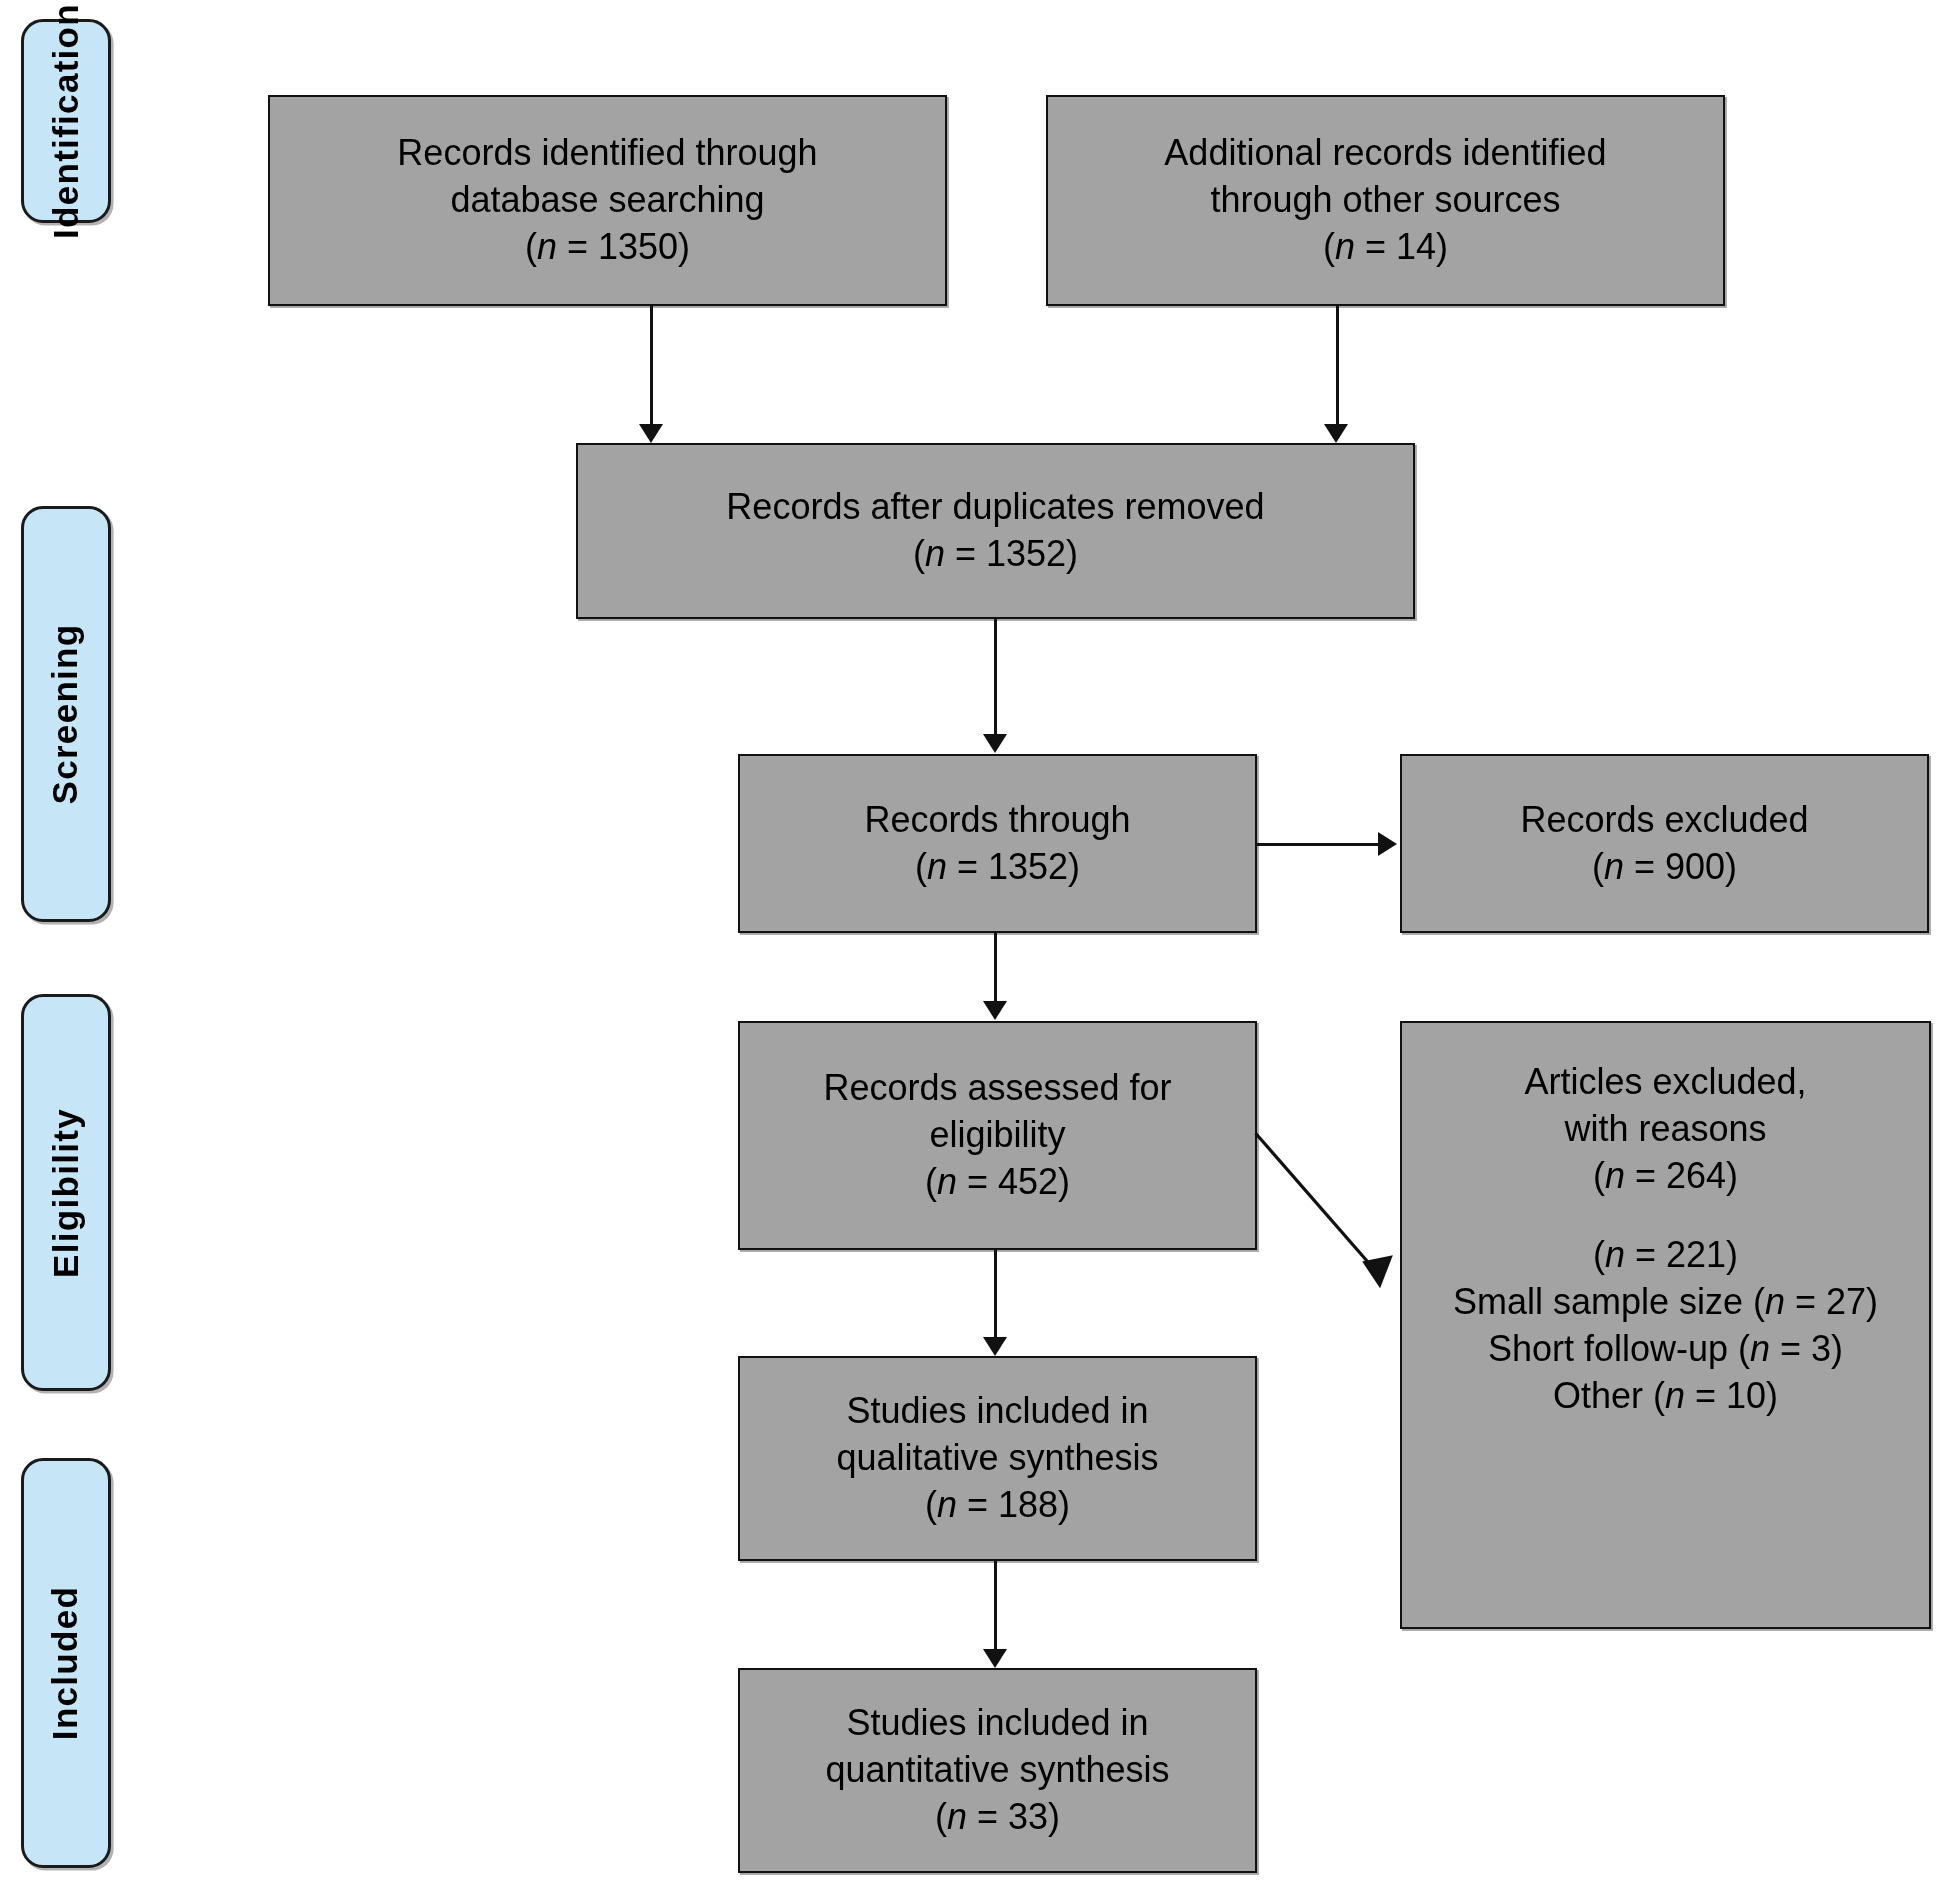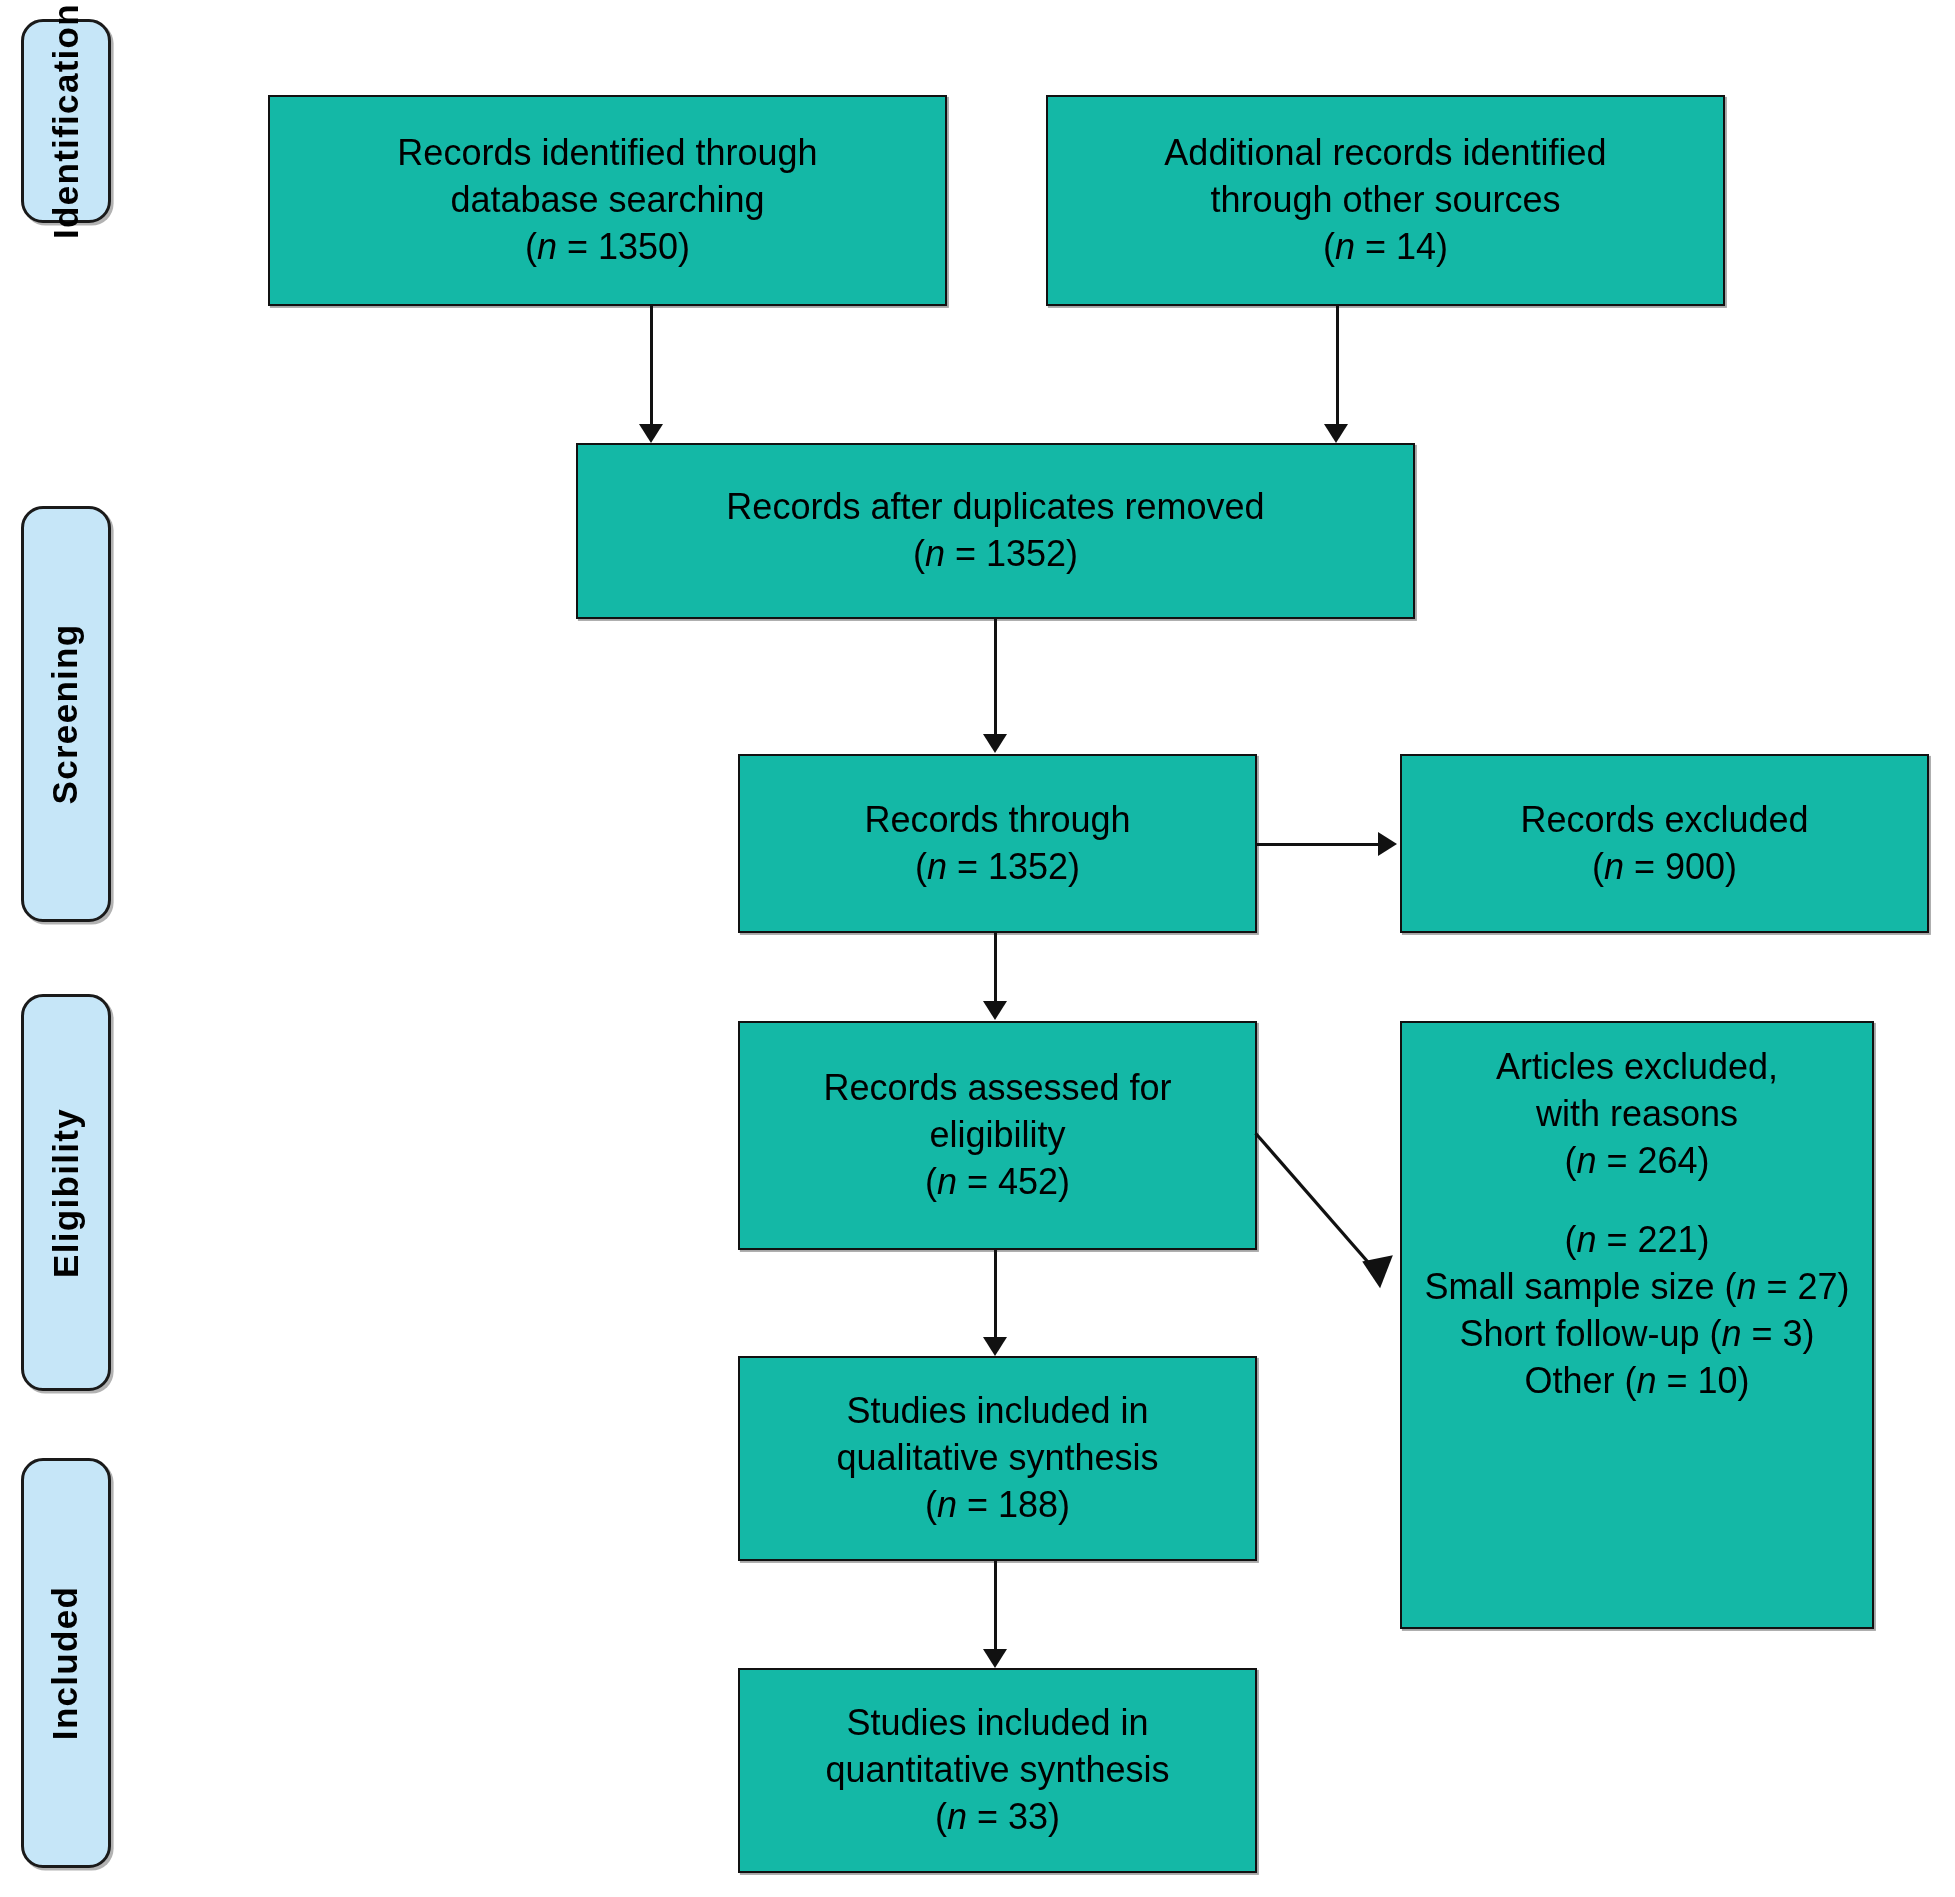--- a/index.html
+++ b/index.html
@@ -36,21 +36,21 @@
     font-weight: bold;
     font-size: 35px;
     letter-spacing: 1.3px;
     color: #000000;
     font-family: "Liberation Sans", sans-serif;
   }
 
   
   .flow-box {
     position: absolute;
-    background: #14b8a6;
+    background: #a3a3a3;
     border: 2.6px solid #111111;
     box-sizing: border-box;
     display: flex;
     flex-direction: column;
     align-items: center;
     justify-content: center;
     text-align: center;
     padding: 6.4px 11.5px;
     box-shadow: 1.9px 1.9px 0 rgba(0,0,0,0.35);
   }
@@ -166,21 +166,21 @@
     <div class="line">Records assessed for</div>
     <div class="line">eligibility</div>
     <div class="line"><span>(</span><span class="ital">n</span><span> = 452)</span></div>
   </div>
 
   <svg class="diag-svg" style="left:1252px; top:1130px;" width="154" height="166" viewBox="0 0 240 260">
     <line x1="5" y1="5" x2="196" y2="224" stroke="#111111" stroke-width="5"></line>
     <polygon points="200,248 172,206 220,196" fill="#111111"></polygon>
   </svg>
 
-  <div class="flow-box" style="left:1400px; top:1021px; width:474px; height:608px; justify-content:flex-start; padding-top:21px;">
+  <div class="flow-box" style="left:1400px; top:1021px; width:531px; height:608px; justify-content:flex-start; padding-top:36px;">
     <div class="line">Articles excluded,</div>
     <div class="line">with reasons</div>
     <div class="line"><span>(</span><span class="ital">n</span><span> = 264)</span></div>
 
     <div class="gap"></div>
 
     <div class="line"><span>(</span><span class="ital">n</span><span> = 221)</span></div>
 
     <div class="line"><span>Small sample size </span><span>(</span><span class="ital">n</span><span> = 27)</span></div>
 

